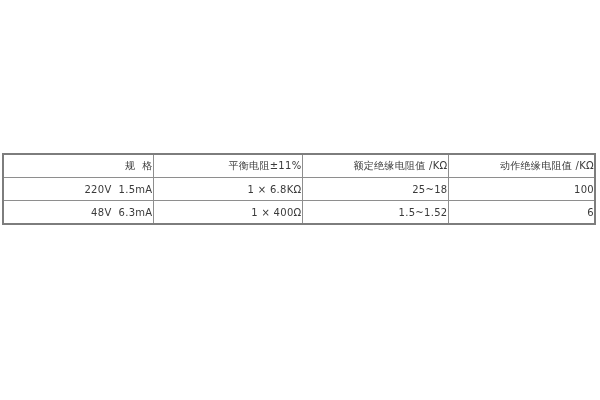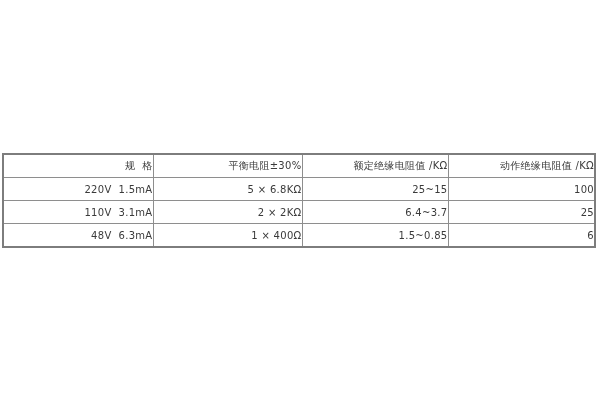--- a/index.html
+++ b/index.html
@@ -48,38 +48,32 @@
 <table class="spec-table">
   <colgroup>
     <col class="c1">
       <col class="c2">
       <col class="c3">
       <col class="c4">
   </colgroup>
   <thead>
     <tr class="header-row">
       <th>规  格</th>
-      <th>平衡电阻±30%</th>
+      <th>平衡电阻±11%</th>
       <th>额定绝缘电阻值 /KΩ</th>
       <th>动作绝缘电阻值 /KΩ</th>
     </tr>
   </thead>
   <tbody>
     <tr>
       <td>220V  1.5mA</td>
-      <td>5 × 6.8KΩ</td>
-      <td>25~15</td>
+      <td>1 × 6.8KΩ</td>
+      <td>25~18</td>
       <td>100</td>
-    </tr>
-    <tr>
-      <td>110V  3.1mA</td>
-      <td>2 × 2KΩ</td>
-      <td>6.4~3.7</td>
-      <td>25</td>
     </tr>
     <tr>
       <td>48V  6.3mA</td>
       <td>1 × 400Ω</td>
-      <td>1.5~0.85</td>
+      <td>1.5~1.52</td>
       <td>6</td>
     </tr>
   </tbody>
 </table>
 
 </body></html>

